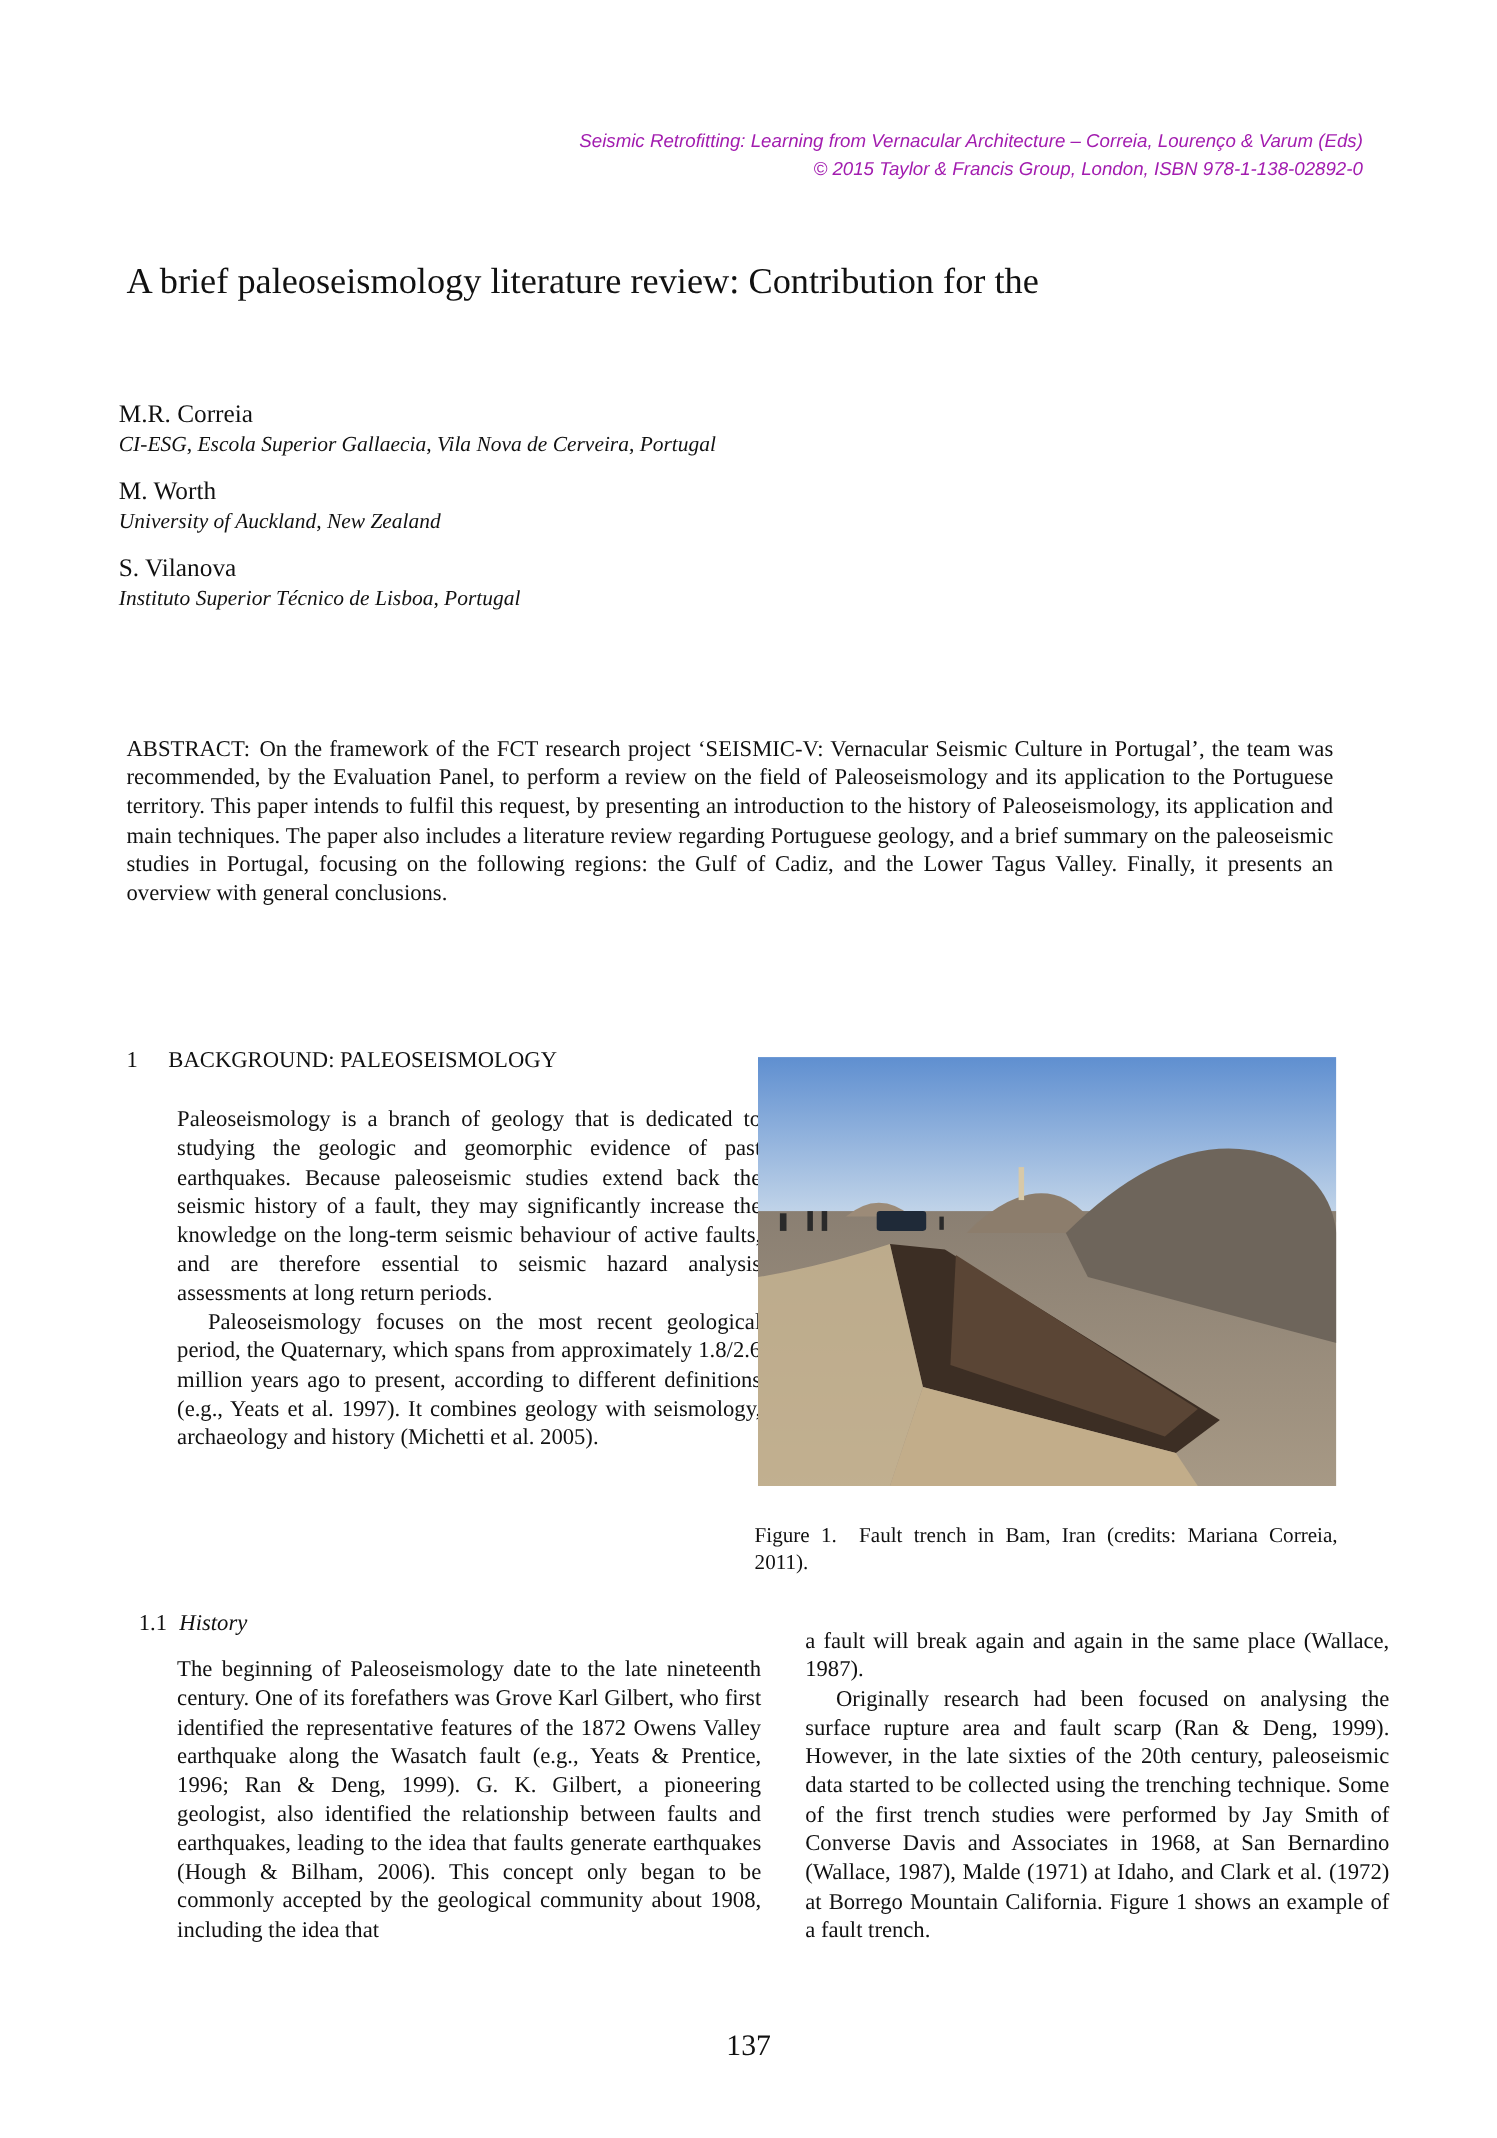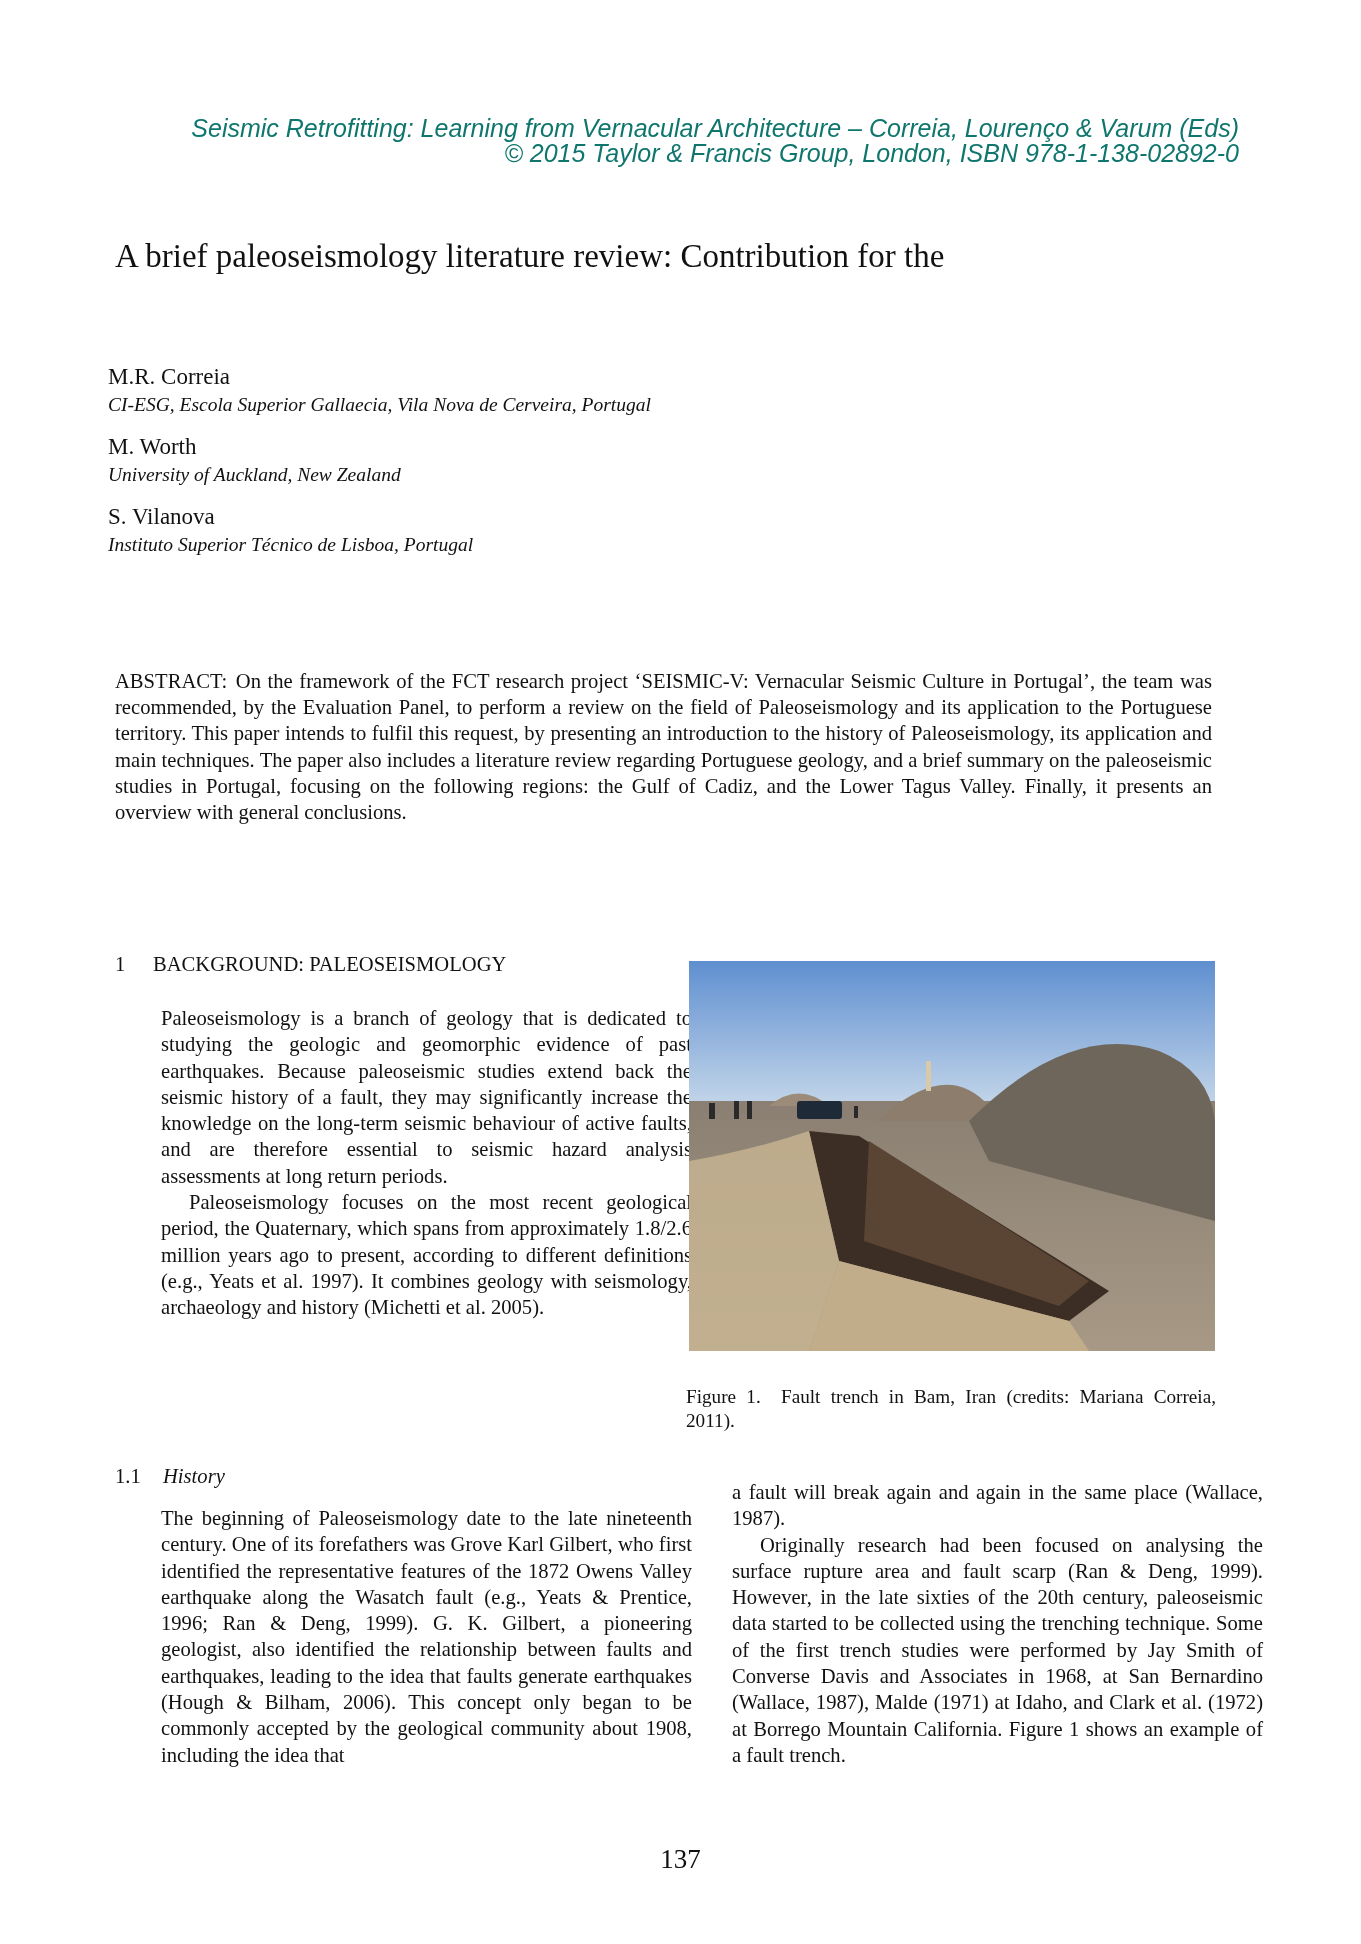--- a/index.html
+++ b/index.html
@@ -1,32 +1,32 @@
 <!DOCTYPE html>
 <html><head>
 <meta charset="utf-8">
 <style>
   html, body { margin: 0; padding: 0; background: #ffffff; }
   body { width: 1361px; height: 1944px; position: relative; overflow: hidden; color: #111; font-family: "Liberation Serif", serif; }
-  .running-header { position: absolute; right: 122px; top: 116px; text-align: right; font-family: "Liberation Sans", sans-serif; font-style: italic; font-size: 25px; line-height: 25px; color: #0f766e; }
+  .running-header { position: absolute; right: 122px; top: 116px; text-align: right; font-family: "Liberation Sans", sans-serif; font-style: italic; font-size: 17px; line-height: 25px; color: #a21caf; }
   .title { position: absolute; left: 115px; top: 236px; width: 960px; font-size: 33px; line-height: 40px; font-weight: normal; margin: 0; }
   .authors { position: absolute; left: 108px; top: 362px; width: 800px; }
   .author { margin-bottom: 14px; }
   .author-name { font-size: 23px; line-height: 30px; }
   .author-aff { font-style: italic; font-size: 19.5px; line-height: 26px; }
   .abstract { position: absolute; left: 115px; top: 668px; width: 1097px; font-size: 20.6px; line-height: 26.2px; text-align: justify; margin: 0; }
   .abstract .label { margin-right: 2px; }
   .col { position: absolute; width: 531px; font-size: 20.6px; line-height: 26.3px; text-align: justify; margin-left: 46px; }
   .col-left { left: 115px; }
   .col-right { left: 686px; }
   .col p { margin: 0; }
   .col p.indent { text-indent: 28px; }
   .section-heading { position: absolute; left: 115px; font-size: 20.6px; line-height: 26px; margin: 0; font-weight: normal; }
   .section-heading .num { display: inline-block; width: 38px; }
-  .section-heading .num2 { display: inline-block; width: 48px; }
+  .section-heading .num2 { display: inline-block; width: 48px; text-align: center; }
   .figure { position: absolute; left: 689px; top: 961px; width: 526px; height: 390px; overflow: hidden; }
   .caption { position: absolute; left: 686px; top: 1385px; width: 530px; font-size: 19.2px; line-height: 24px; text-align: justify; }
   .caption .fig-label { margin-right: 10px; margin-top: 20px; }
   .page-number { position: absolute; left: 0; width: 1361px; top: 1844px; text-align: center; font-size: 27px; }
 </style>
 </head>
 <body>
 
 <div class="running-header">
   <div>Seismic Retrofitting: Learning from Vernacular Architecture – Correia, Lourenço &amp; Varum (Eds)</div>

